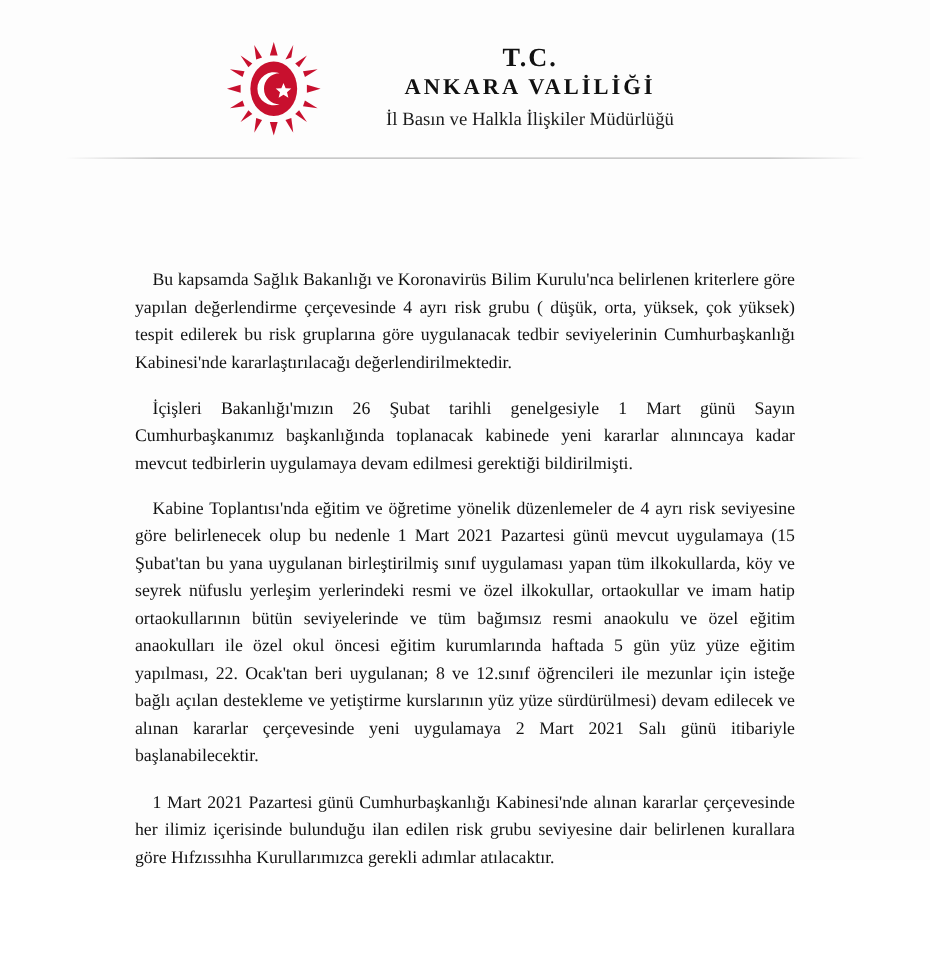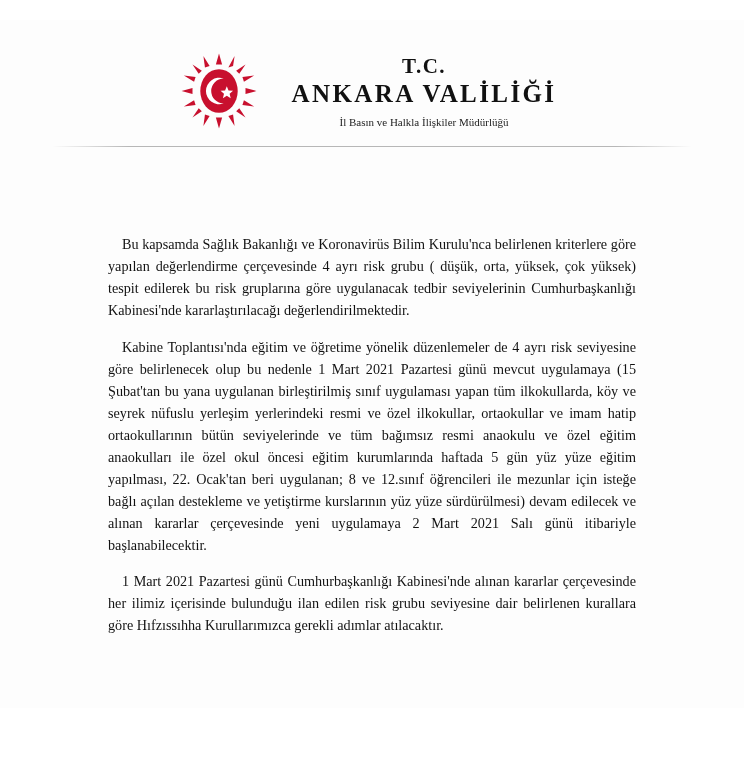--- a/index.html
+++ b/index.html
@@ -13,21 +13,20 @@
     font-family: "Liberation Serif", serif;
     color: #1a1a1a;
     overflow: hidden;
   }
   .page {
     position: relative;
     width: 744px;
     height: 688px;
     background: #fdfdfd;
     box-sizing: border-box;
-    margin-top: 20px;
   }
   
   .letterhead {
     display: flex;
     align-items: flex-start;
     justify-content: center;
     padding-top: 26px;
     padding-left: 20px;
   }
   .emblem {
@@ -44,30 +43,30 @@
     min-width: 320px;
   }
   .title-tc {
     font-size: 21px;
     font-weight: bold;
     letter-spacing: 1.5px;
     line-height: 1.15;
     color: #111;
   }
   .title-main {
-    font-size: 25px;
+    font-size: 18px;
     font-weight: bold;
     letter-spacing: 2.4px;
     line-height: 1.2;
     margin-top: 1px;
     color: #111;
     text-align: center;
   }
   .title-sub {
-    font-size: 11px;
+    font-size: 15px;
     line-height: 1.3;
     margin-top: 6px;
     color: #1c1c1c;
   }
   .divider {
     margin: 16px auto 0 auto;
     width: 640px;
     height: 1px;
     background: linear-gradient(to right, rgba(0,0,0,0), rgba(0,0,0,0.28) 12%, rgba(0,0,0,0.28) 88%, rgba(0,0,0,0));
   }
@@ -137,18 +136,19 @@
       <div class="title-sub">İl Basın ve Halkla İlişkiler Müdürlüğü</div>
     </div>
   </div>
 
   <div class="divider"></div>
 
   <div class="body-text">
     <div class="spacer-top"></div>
 
     <p class="para" id="p2">Bu kapsamda Sağlık Bakanlığı ve Koronavirüs Bilim Kurulu'nca belirlenen kriterlere göre yapılan değerlendirme çerçevesinde 4 ayrı risk grubu ( düşük, orta, yüksek, çok yüksek) tespit edilerek bu risk gruplarına göre uygulanacak tedbir seviyelerinin Cumhurbaşkanlığı Kabinesi'nde kararlaştırılacağı değerlendirilmektedir.</p>
+    <p class="para" id="p3">İçişleri Bakanlığı'mızın 26 Şubat tarihli genelgesiyle 1 Mart günü Sayın Cumhurbaşkanımız başkanlığında toplanacak kabinede yeni kararlar alınıncaya kadar mevcut tedbirlerin uygulamaya devam edilmesi gerektiği bildirilmişti.</p>
     <p class="para" id="p4">Kabine Toplantısı'nda eğitim ve öğretime yönelik düzenlemeler de 4 ayrı risk seviyesine göre belirlenecek olup bu nedenle 1 Mart 2021 Pazartesi günü mevcut uygulamaya <span class="bold">(15 Şubat'tan bu yana uygulanan birleştirilmiş sınıf uygulaması yapan tüm ilkokullarda, köy ve seyrek nüfuslu yerleşim yerlerindeki resmi ve özel ilkokullar, ortaokullar ve imam hatip ortaokullarının bütün seviyelerinde ve tüm bağımsız resmi anaokulu ve özel eğitim anaokulları ile özel okul öncesi eğitim kurumlarında haftada 5 gün yüz yüze eğitim yapılması, 22. Ocak'tan beri uygulanan; 8 ve 12.sınıf öğrencileri ile mezunlar için isteğe bağlı açılan destekleme ve yetiştirme kurslarının yüz yüze sürdürülmesi)</span> devam edilecek ve alınan kararlar çerçevesinde yeni uygulamaya 2 Mart 2021 Salı günü itibariyle başlanabilecektir.</p>
     <p class="para" id="p5">1 Mart 2021 Pazartesi günü Cumhurbaşkanlığı Kabinesi'nde alınan kararlar çerçevesinde her ilimiz içerisinde bulunduğu ilan edilen risk grubu seviyesine dair belirlenen kurallara göre Hıfzıssıhha Kurullarımızca gerekli adımlar atılacaktır.</p>
 
   </div>
 
 </div>
 
 </body></html>

